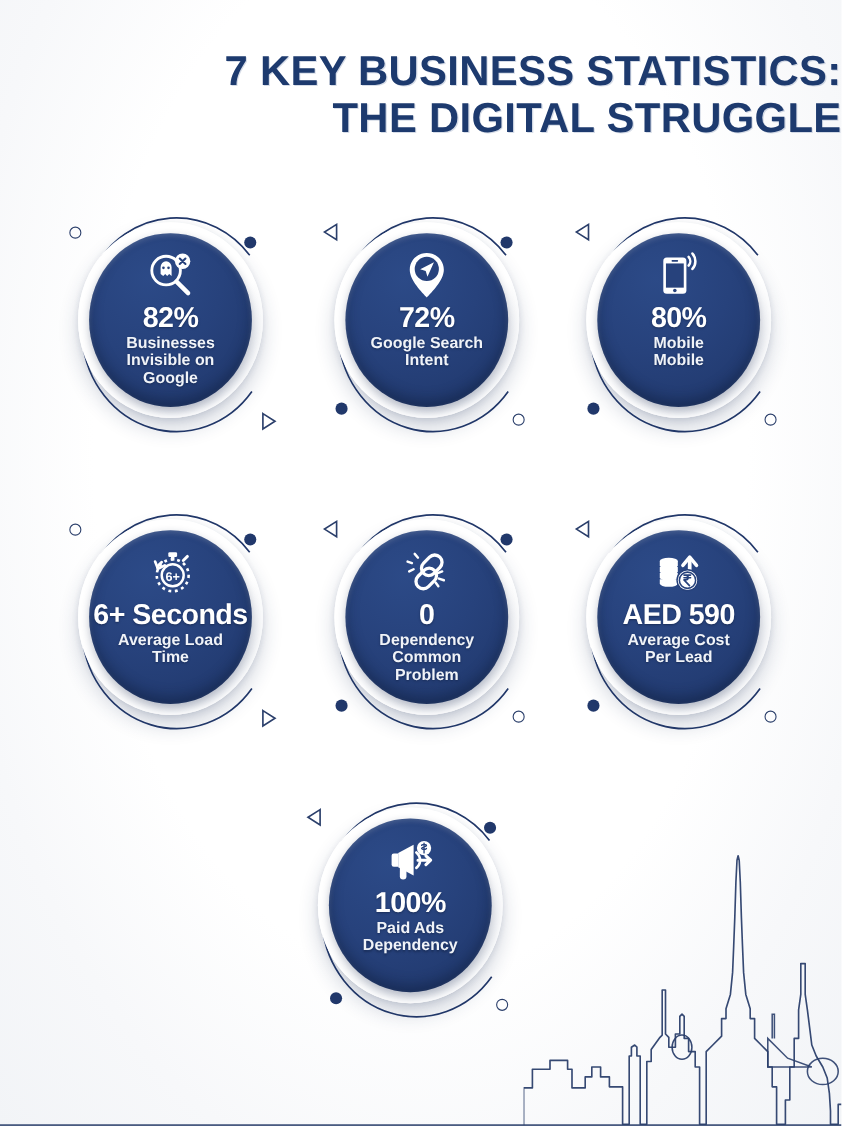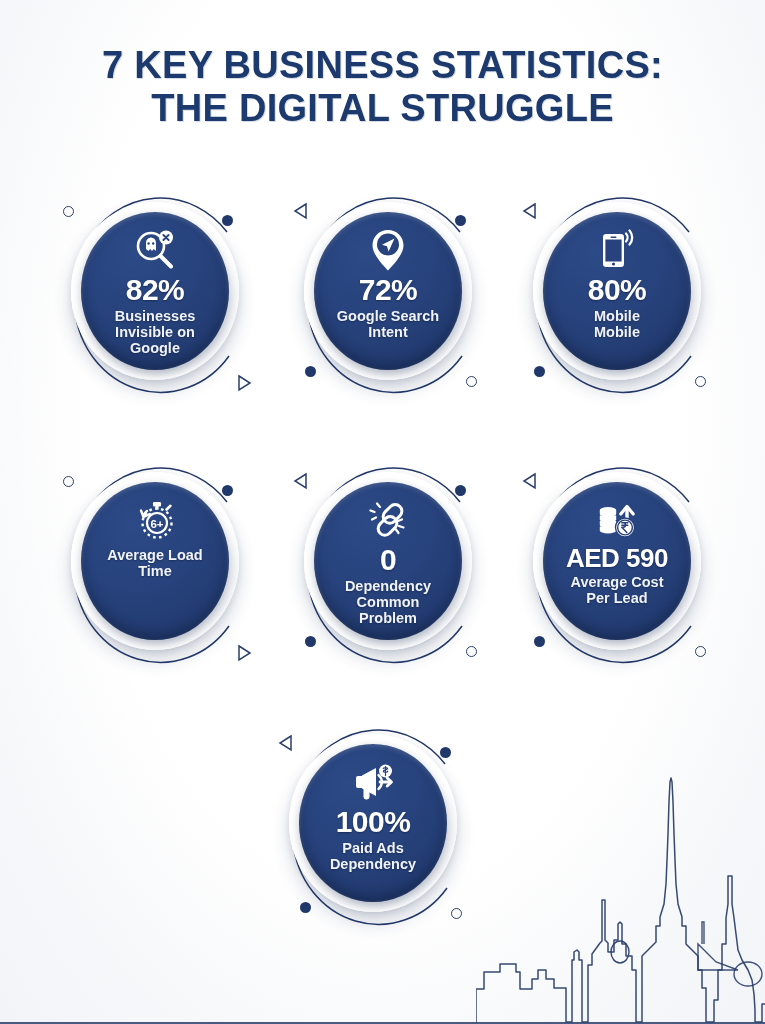--- a/index.html
+++ b/index.html
@@ -15,21 +15,21 @@
     font-family: "Liberation Sans", sans-serif;
     background: radial-gradient(ellipse at 50% 40%, #ffffff 0%, #ffffff 55%, #f7f8fa 78%, #f2f4f7 100%);
   }
 
   
   .title-block {
     position: absolute;
     top: 44px;
     left: 0;
     width: 765px;
-    text-align: center;
+    text-align: right;
     line-height: 1.12;
   }
   .title-line {
     display: block;
     font-size: 38px;
     font-weight: 700;
     letter-spacing: 0.3px;
     color: #1d3a6e;
     text-transform: uppercase;
     text-shadow: 1px 1px 0 rgba(120,140,175,0.30);
@@ -108,21 +108,21 @@
     height: 44px;
     display: flex;
     align-items: center;
     justify-content: center;
     margin-bottom: 3px;
   }
   .icon-wrap svg { display: block; }
   .stat-value {
     color: #ffffff;
     font-weight: 700;
-    font-size: 30px;
+    font-size: 26px;
     line-height: 1.02;
     letter-spacing: -0.5px;
     text-align: center;
     white-space: nowrap;
     text-shadow: 0 1px 2px rgba(8,18,40,0.45);
   }
   .stat-value.small { font-size: 26px; }
   .stat-label {
     color: #f0f3f8;
     font-weight: 700;
@@ -294,20 +294,21 @@
         <circle cx="25" cy="25" r="14.5" stroke="#fff" stroke-width="2.4" fill="none" stroke-dasharray="2.6 3.4"></circle>
         <circle cx="25" cy="25" r="10" stroke="#fff" stroke-width="2.2" fill="none"></circle>
         <rect x="21" y="4" width="8" height="4.4" rx="1.2" fill="#fff"></rect>
         <rect x="23.4" y="7.6" width="3.2" height="4" fill="#fff"></rect>
         <path d="M34.6 11.5 L38.4 7.8" stroke="#fff" stroke-width="2.6" stroke-linecap="round"></path>
         <path d="M11 18 a13 13 0 0 1 4-5" stroke="#fff" stroke-width="2.4" fill="none" stroke-linecap="round"></path>
         <path d="M9 12.5 L11.6 19 L17.8 16" stroke="#fff" stroke-width="2.4" fill="none" stroke-linejoin="round" stroke-linecap="round"></path>
         <text x="25" y="30" text-anchor="middle" font-family="Liberation Sans, sans-serif" font-size="11.5" font-weight="700" fill="#fff">6+</text>
       </svg>
     </div>
+    <div class="stat-value small">6+ Seconds</div>
     <div class="stat-label">
       <div>Average Load</div>
       <div>Time</div>
     </div>
   </div>
 </div>
 
 <div class="stat" style="left:290px; top:460px;">
   <svg class="arc-ring" viewBox="0 0 196 204" fill="none">
     <path d="M30 52 A 86 92 0 0 1 170 42" stroke="#22386a" stroke-width="1.5" fill="none"></path>

